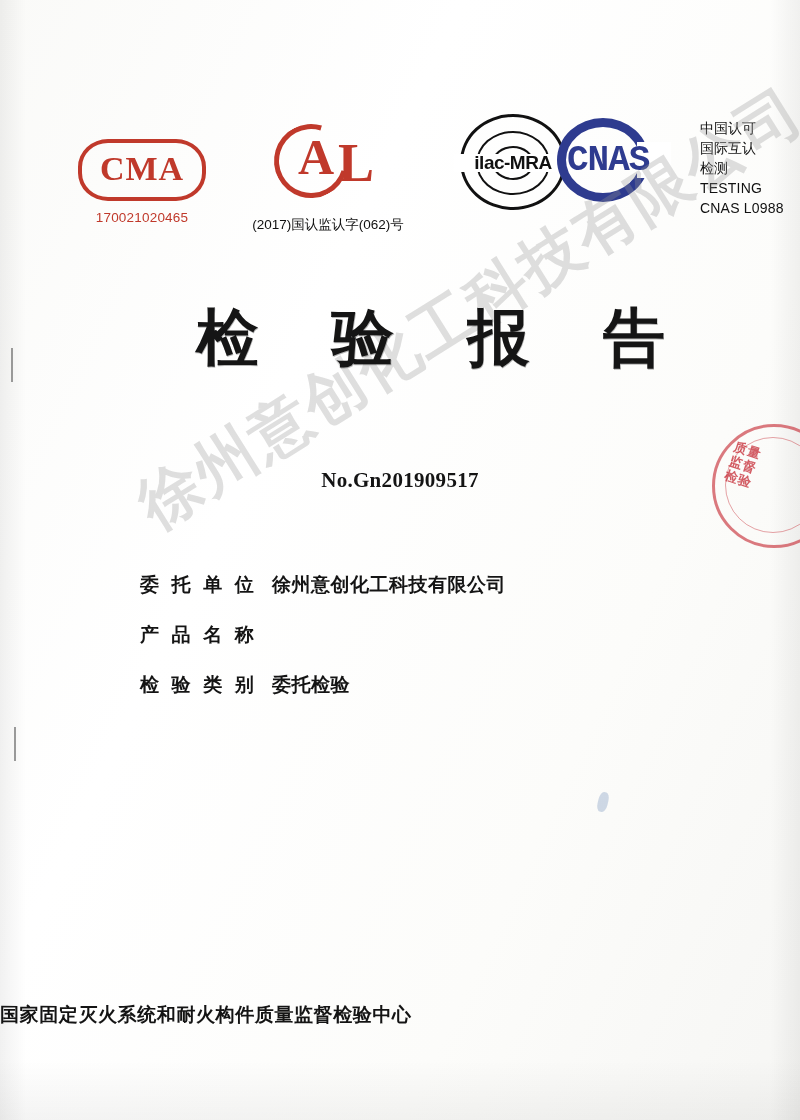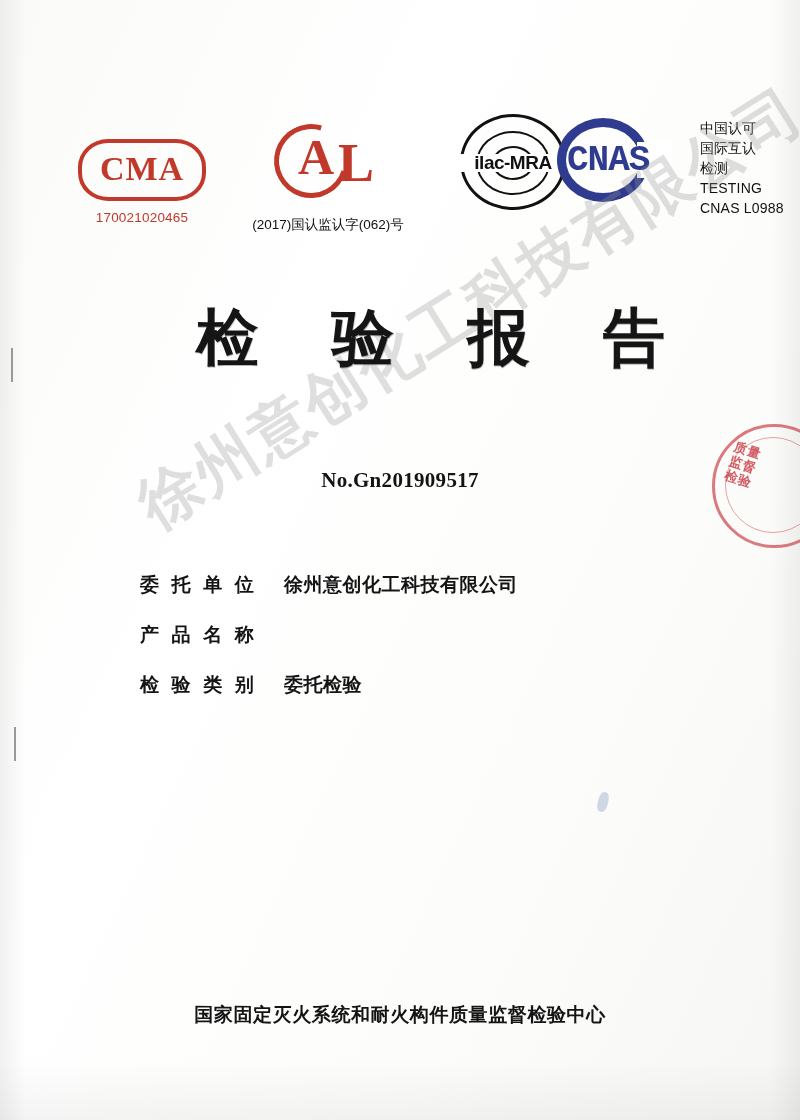--- a/index.html
+++ b/index.html
@@ -271,21 +271,20 @@
   .info-block {
     position: absolute;
     top: 572px;
     left: 140px;
     width: 560px;
   }
   .info-row {
     display: flex;
     align-items: baseline;
     height: 50px;
-    gap: 12px;
   }
   .info-label {
     font-family: "DejaVu Sans", sans-serif;
     font-weight: bold;
     font-size: 19px;
     color: #141414;
     letter-spacing: 3px;
     width: 132px;
     flex: 0 0 132px;
   }
@@ -296,21 +295,20 @@
     color: #141414;
     letter-spacing: .5px;
   }
 
   
   .footer-org {
     position: absolute;
     bottom: 92px;
     left: 0;
     width: 800px;
-    text-align: center;
     font-family: "DejaVu Sans", sans-serif;
     font-weight: bold;
     font-size: 19px;
     color: #141414;
     letter-spacing: .6px;
   }
 
   
   .watermark {
     position: absolute;

